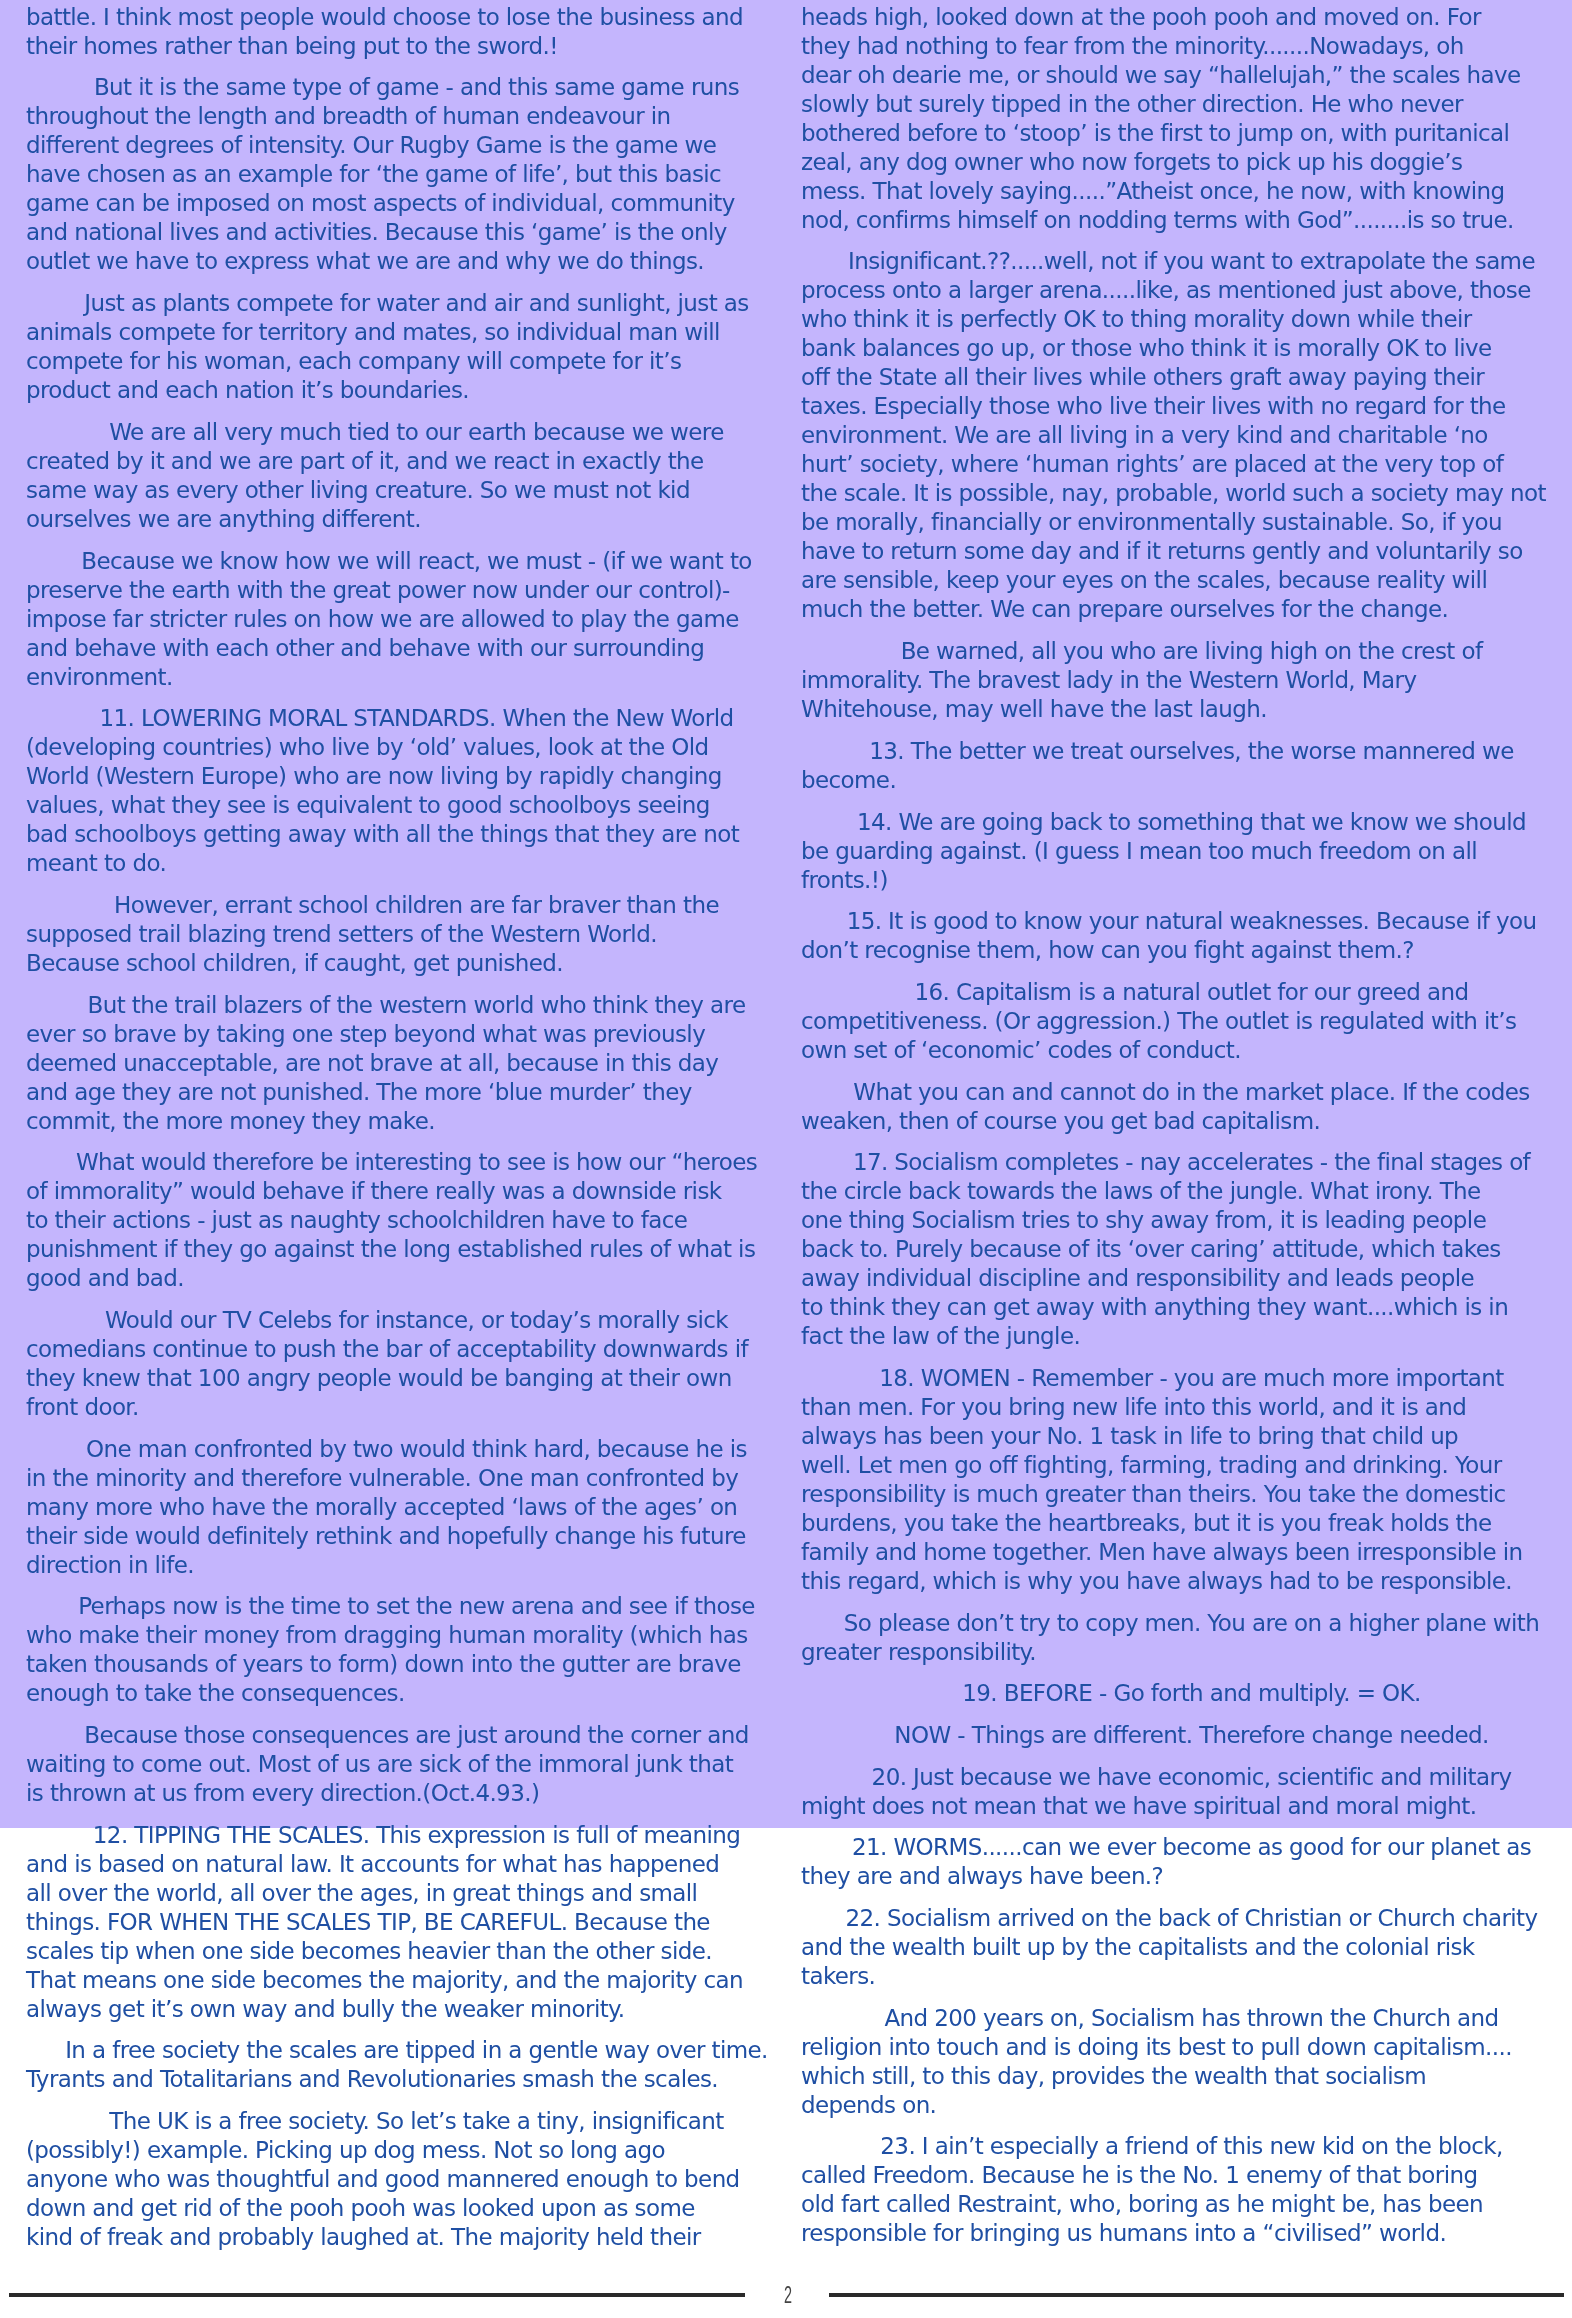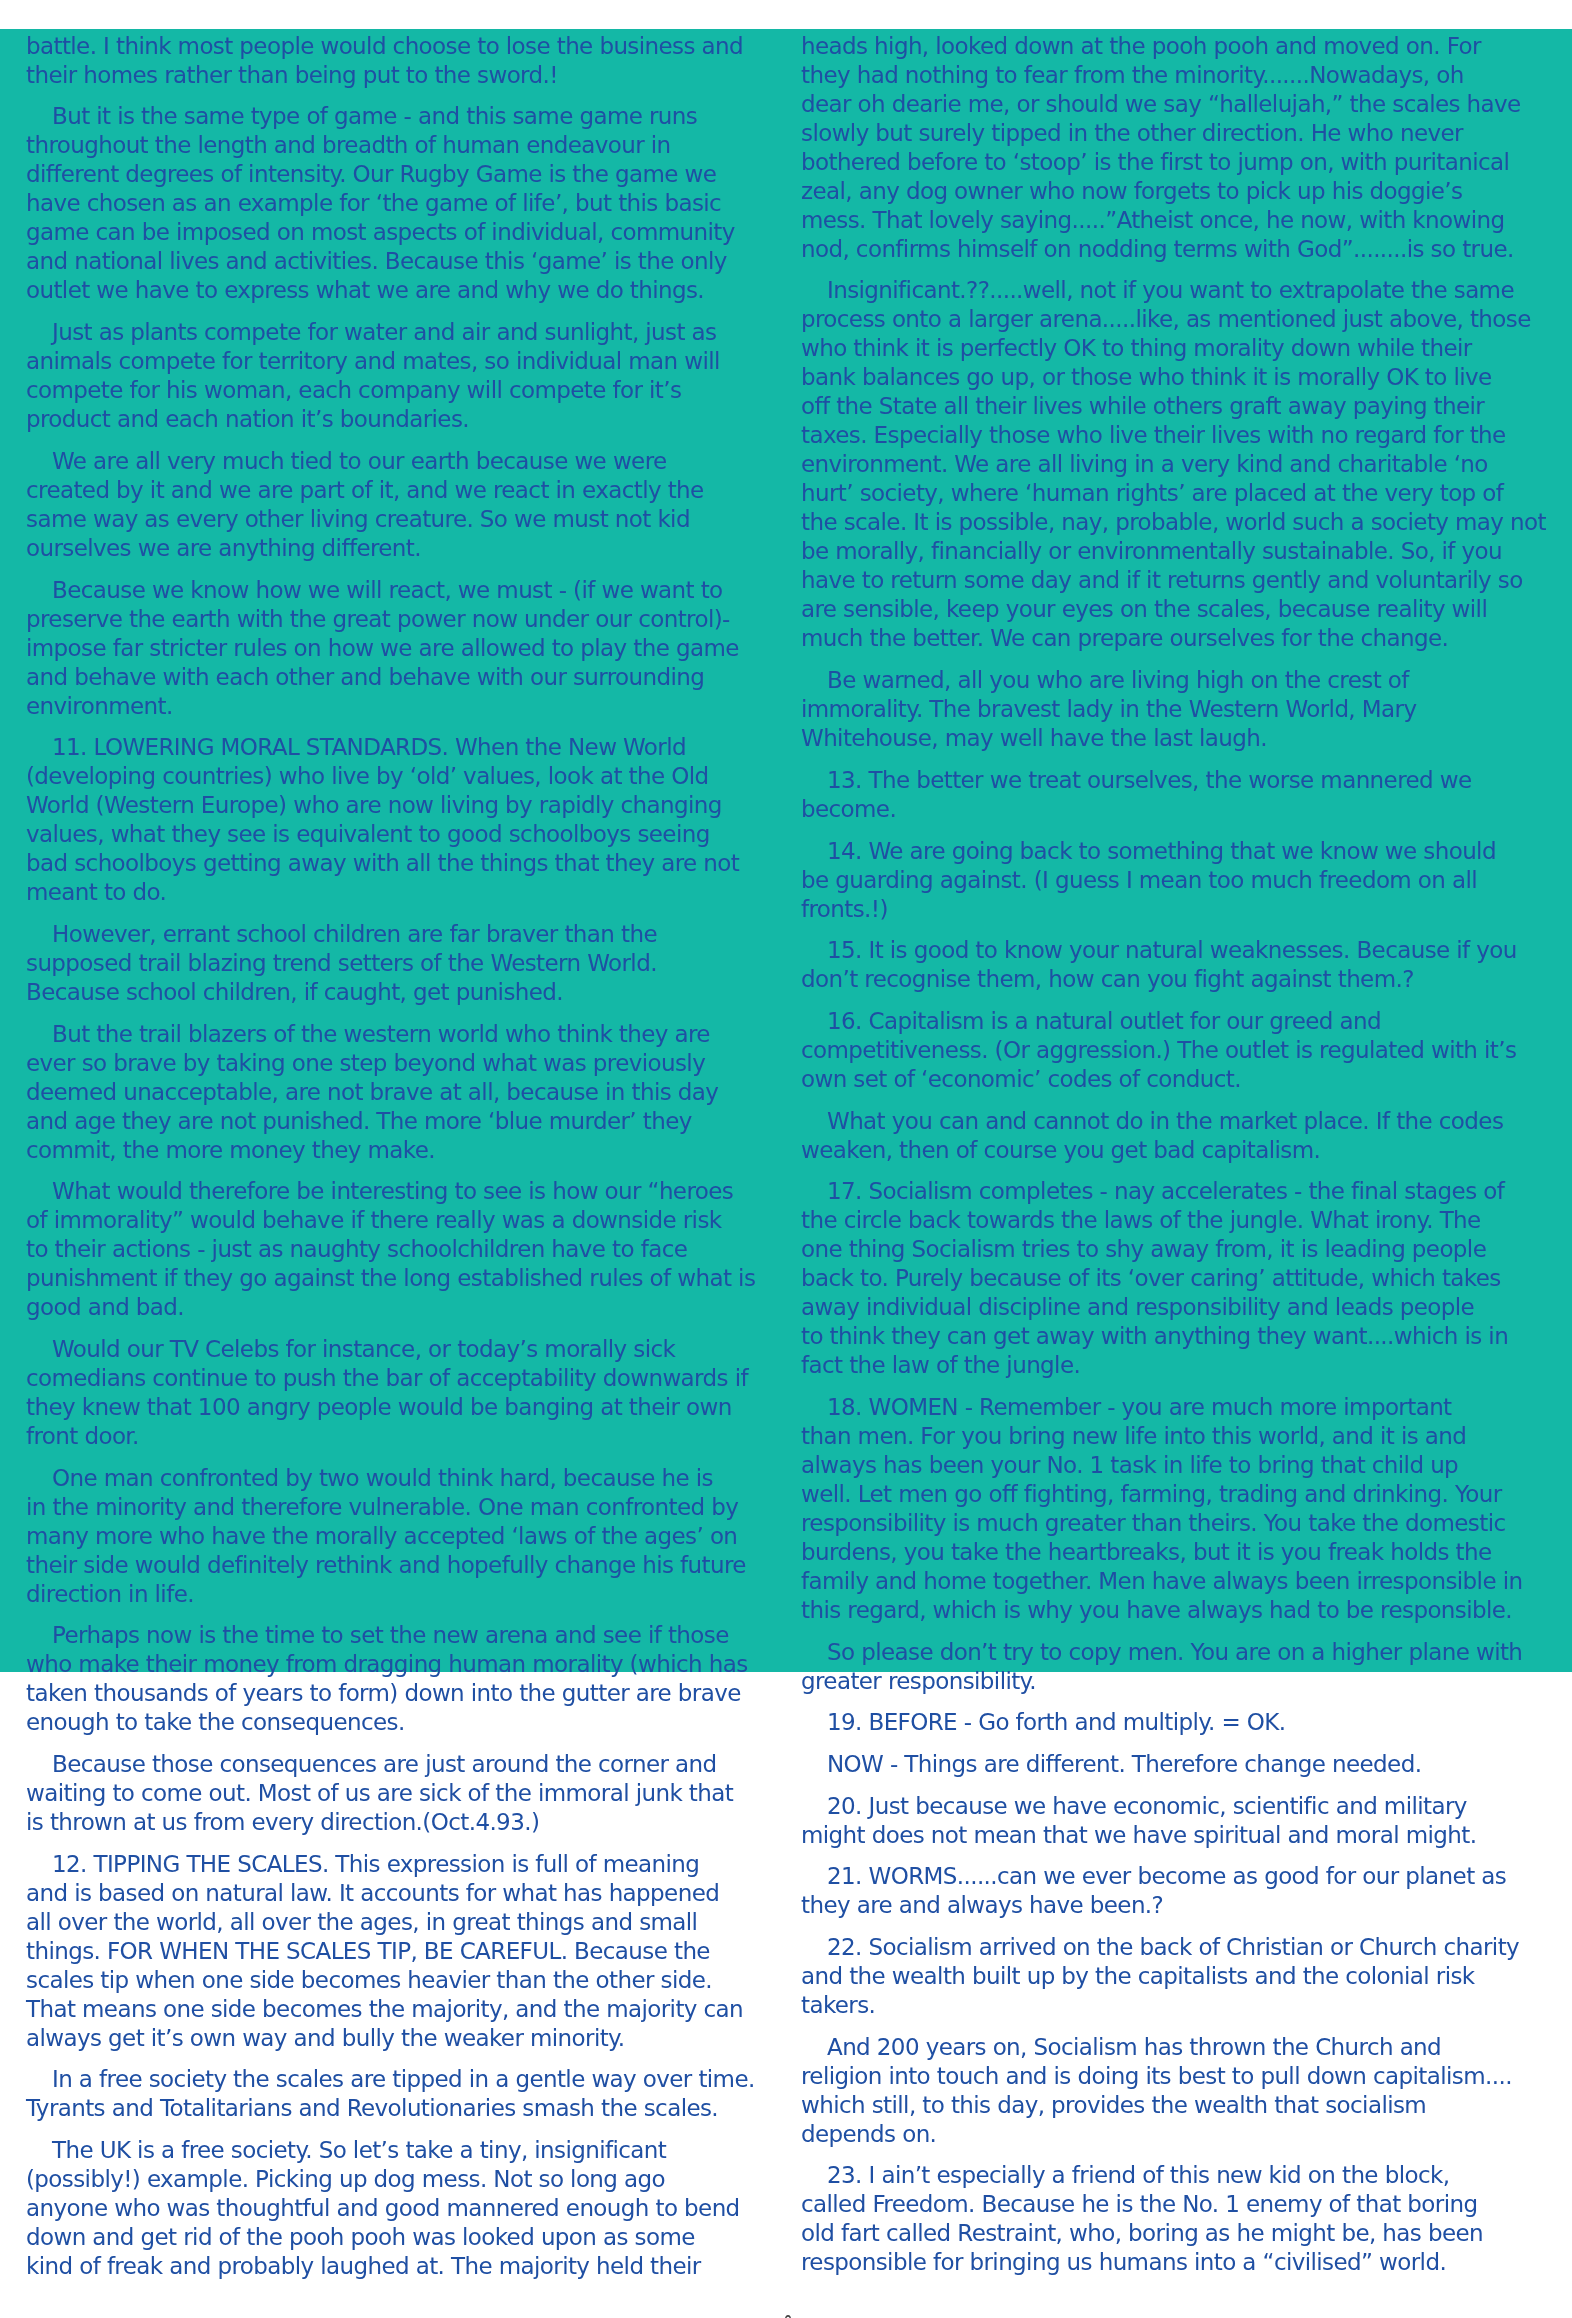--- a/index.html
+++ b/index.html
@@ -1,29 +1,29 @@
 <!DOCTYPE html>
 <html style="font-size:11.3px"><head>
 <meta charset="utf-8">
 <style>
   html, body { margin: 0; padding: 0; background: #ffffff; }
   body { width: 1573px; height: 2319px; position: relative; overflow: hidden; }
-  .page { position: absolute; left: 0; top: 0; width: 1573px; height: 1643px; background: #14b8a6; margin-top: 29px; }
+  .page { position: absolute; left: 0; top: 0; width: 1573px; height: 1828px; background: #c4b5fd; }
   .column {
     position: absolute; top: 2.8px; width: 755px;
     font-family: "DejaVu Sans", sans-serif;
     font-size: 23px; line-height: 29px;
     color: #1f4fa3; letter-spacing: -0.6px;
     white-space: nowrap;
   }
   .col-left { left: 26px; }
   .col-right { left: 801px; }
   .para { margin: 0 0 12.7px 0; }
   .para .line { display: block; height: 29px; }
-  .para.indent .line:first-child { padding-left: 26px; }
+  .para.indent .line:first-child { padding-left: 26px; text-align: center; }
   .footer { position: absolute; left: 0; top: 2281px; width: 1573px; height: 28px; }
   .rule { position: absolute; top: 12px; height: 3.5px; background: #2a2a2a; }
   .rule-left { left: 8.5px; width: 736px; }
   .rule-right { left: 829px; width: 735px; }
   .page-num {
     position: absolute; left: 774px; top: 0; width: 28px; text-align: center;
     font-family: "Liberation Sans", sans-serif; font-size: 24px; color: #444444;
     transform: scaleX(0.6);
   }
 </style>

